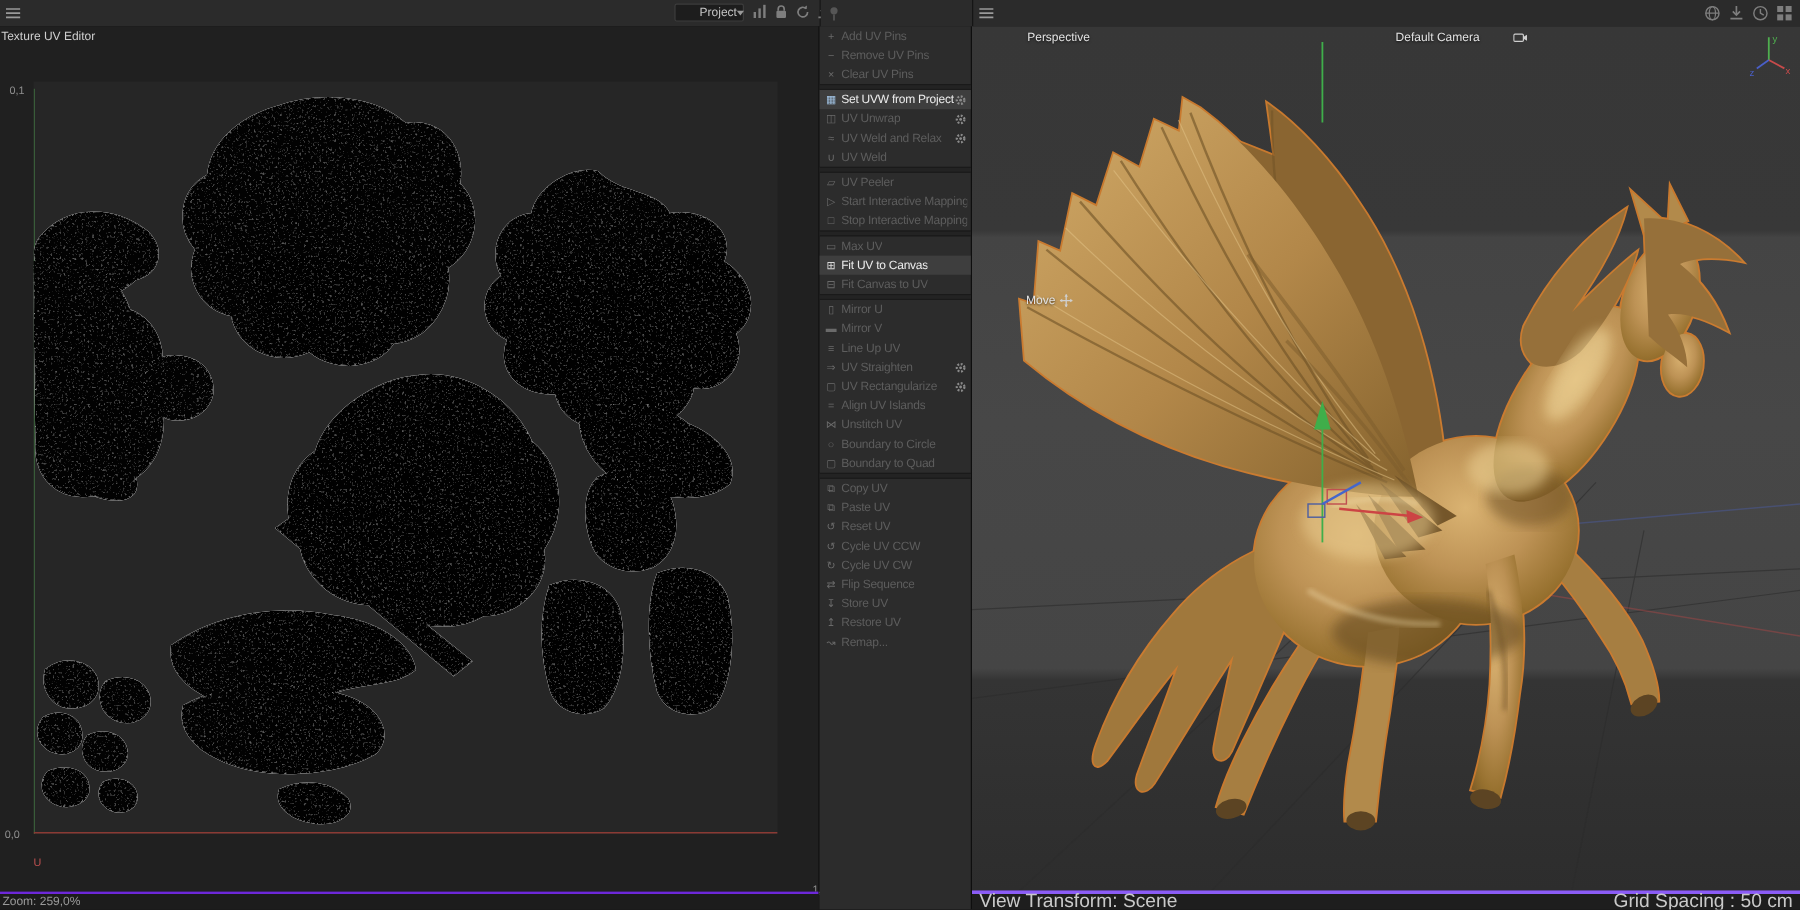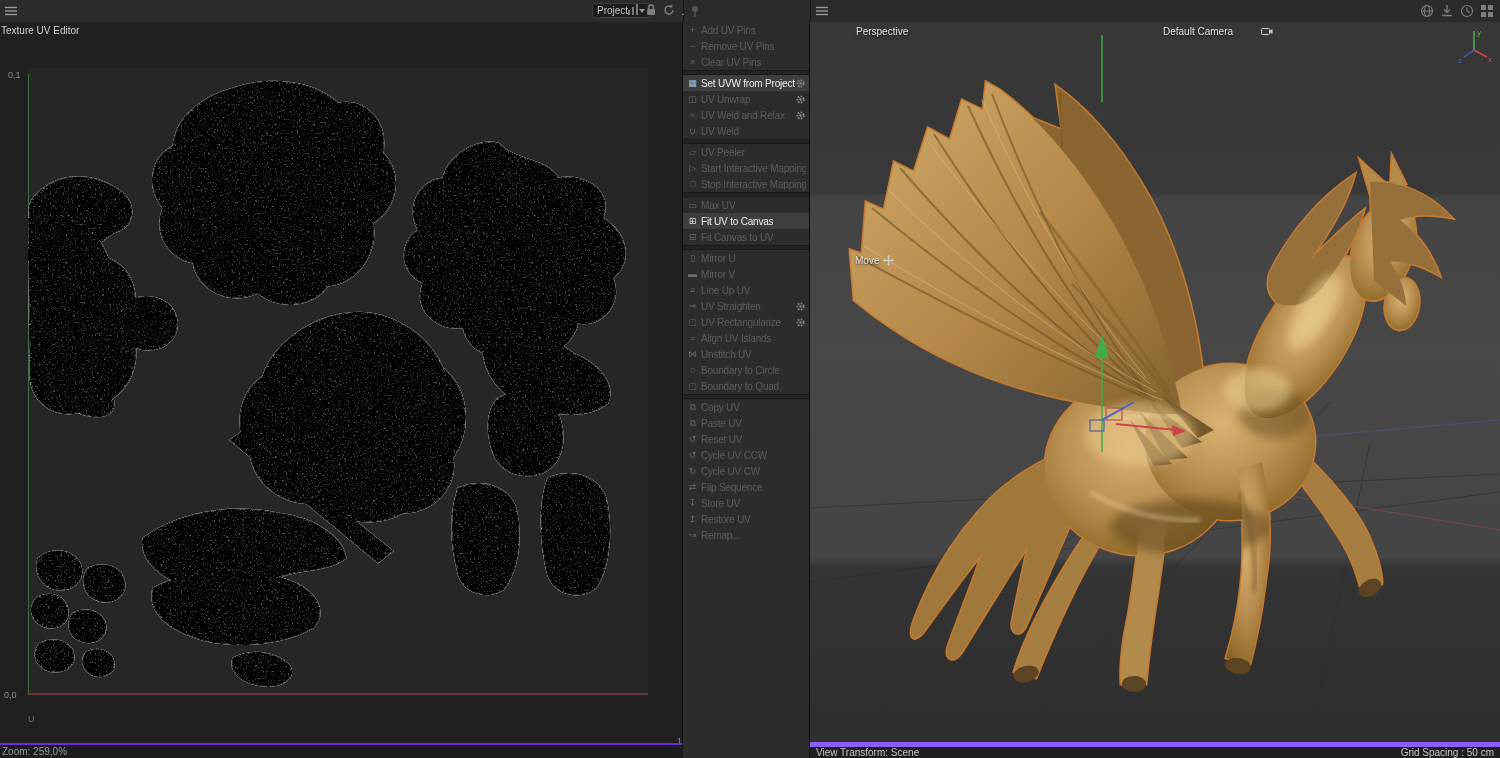--- a/index.html
+++ b/index.html
@@ -9,21 +9,21 @@
     -webkit-font-smoothing:antialiased;
   }
   
   .topbar{position:absolute;left:0;top:0;width:1500px;height:22px;background:#2b2b2b;border-bottom:1px solid #121212;display:flex;}
   .tb-left{position:relative;width:683px;height:22px;display:flex;align-items:center;border-right:1px solid #151515;}
   .tb-mid{position:relative;width:127px;height:22px;border-right:1px solid #151515;background:#2b2b2b;display:flex;align-items:center;padding-left:4px;box-sizing:border-box;}
   .tb-right{position:relative;flex:1;height:22px;display:flex;align-items:center;}
   .menu{display:flex;align-items:center;}
   .menu-item{font-size:11px;color:#b9b9b9;padding:0 7px;cursor:default;}
   .hamb{display:inline-block;margin:0 4px 0 5px;}
-  .dropdown{position:absolute;left:592px;top:3px;width:58px;height:15px;background:#1d1d1d;border:1px solid #3c3c3c;border-radius:2px;font-size:10px;color:#c4c4c4;display:flex;align-items:center;padding:0 4px;box-sizing:border-box;}
+  .dropdown{position:absolute;left:562px;top:3px;width:58px;height:15px;background:#1d1d1d;border:1px solid #3c3c3c;border-radius:2px;font-size:10px;color:#c4c4c4;display:flex;align-items:center;padding:0 20px;box-sizing:border-box;}
   .dropdown .caret{margin-left:auto;width:0;height:0;border-left:3px solid transparent;border-right:3px solid transparent;border-top:4px solid #9a9a9a;}
   .tb-icons{position:absolute;left:626px;top:3px;display:flex;gap:4px;}
   .tb-icons-r{margin-left:auto;display:flex;gap:6px;padding-right:6px;}
   .ticon{width:14px;height:14px;opacity:.75;}
   
   .uv-panel{position:absolute;left:0;top:22px;width:682px;height:721px;background:#202020;border-right:1px solid #101010;}
   .uv-title{position:absolute;left:1px;top:3px;font-size:10px;color:#cfcfcf;}
   .uv-canvas{position:absolute;left:28px;top:46px;width:620px;height:627px;background:#262626;}
   .corner{position:absolute;font-size:9px;color:#8f8f8f;}
   .u-label{position:absolute;font-size:9px;color:#c05050;}
@@ -36,21 +36,21 @@
   .cmd-icon{width:13px;flex:0 0 13px;font-size:9px;color:#6a6a6a;text-align:center;margin-right:2px;}
   .cmd-row.active .cmd-icon{color:#9fc0e0;}
   .cmd-label{white-space:nowrap;overflow:hidden;}
   .gear{margin-left:auto;color:#8a8a8a;flex:0 0 11px;}
   .cmd-sep{height:3px;background:#232323;border-top:1px solid #1a1a1a;border-bottom:1px solid #1a1a1a;}
   
   .viewport{position:absolute;left:810px;top:22px;width:690px;height:720px;
     background:linear-gradient(180deg,#373737 0px,#383838 170px,#444444 176px,#474747 330px,#454545 535px,#343434 545px,#2d2d2d 720px);
     overflow:hidden;}
   .vp-label{position:absolute;font-size:10px;color:#e3e3e3;text-shadow:0 1px 2px rgba(0,0,0,.7);display:flex;align-items:center;gap:4px;margin-left:41px;}
-  .statusbar-right{position:absolute;left:810px;top:742px;width:690px;height:16px;background:#1e1e1e;border-top:5px solid #8b5cf6;font-size:10px;color:#c9c9c9;display:flex;align-items:center;padding:0 6px;box-sizing:border-box;}
+  .statusbar-right{position:absolute;left:810px;top:742px;width:690px;height:16px;background:#1e1e1e;border-top:3px solid #8b5cf6;font-size:16px;color:#c9c9c9;display:flex;align-items:center;padding:0 6px;box-sizing:border-box;}
   .statusbar-right .right{margin-left:auto;color:#c9c9c9;}
   .axis-widget{position:absolute;right:6px;top:4px;}
   svg{display:block;}
 </style>
 </head>
 <body>
 
 <div class="topbar">
   <div class="tb-left">
     <span class="hamb">
@@ -579,21 +579,21 @@
   <div class="vp-label" style="left:5px;top:4px;">
     <span>Perspective</span>
   </div>
   <div class="vp-label" style="left:312px;top:4px;gap:28px;">
     <span>Default Camera</span>
     <svg width="12" height="9" viewBox="0 0 12 9">
         <rect x="0.5" y="1.5" width="8" height="6" rx="1" fill="none" stroke="#cfcfcf"></rect>
         <path d="M9,3.5 L11.5,2 V7 L9,5.5 Z" fill="#cfcfcf"></path>
       </svg>
   </div>
-  <div class="vp-label" style="left:4px;top:233px;">
+  <div class="vp-label" style="left:4px;top:223px;">
     <span>Move</span>
     <svg width="11" height="11" viewBox="0 0 12 12">
         <g stroke="#cfcfcf" stroke-width="1.2">
           <line x1="6" y1="0.5" x2="6" y2="11.5"></line>
           <line x1="0.5" y1="6" x2="11.5" y2="6"></line>
         </g>
         <g fill="#cfcfcf">
           <path d="M6,0 L4.4,2.4 H7.6 Z"></path>
           <path d="M6,12 L4.4,9.6 H7.6 Z"></path>
           <path d="M0,6 L2.4,4.4 V7.6 Z"></path>

